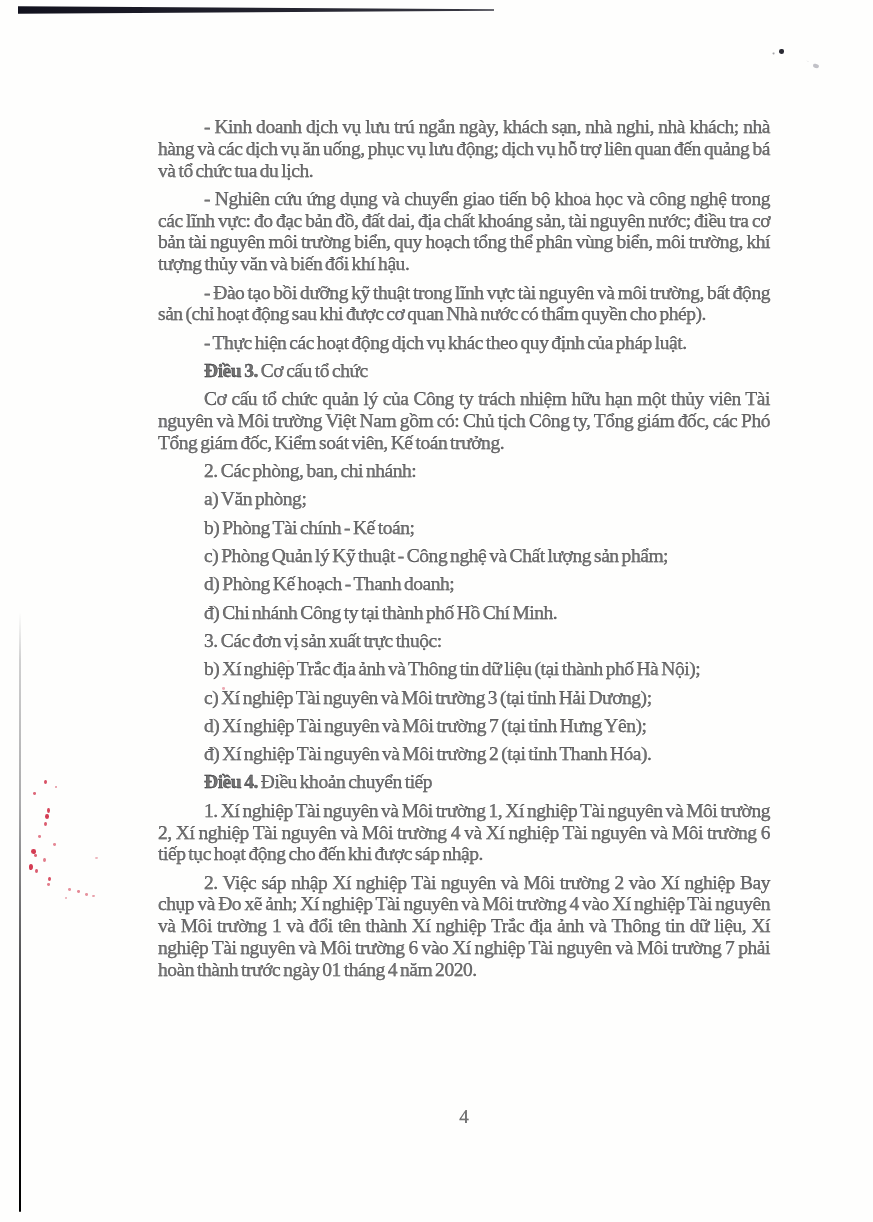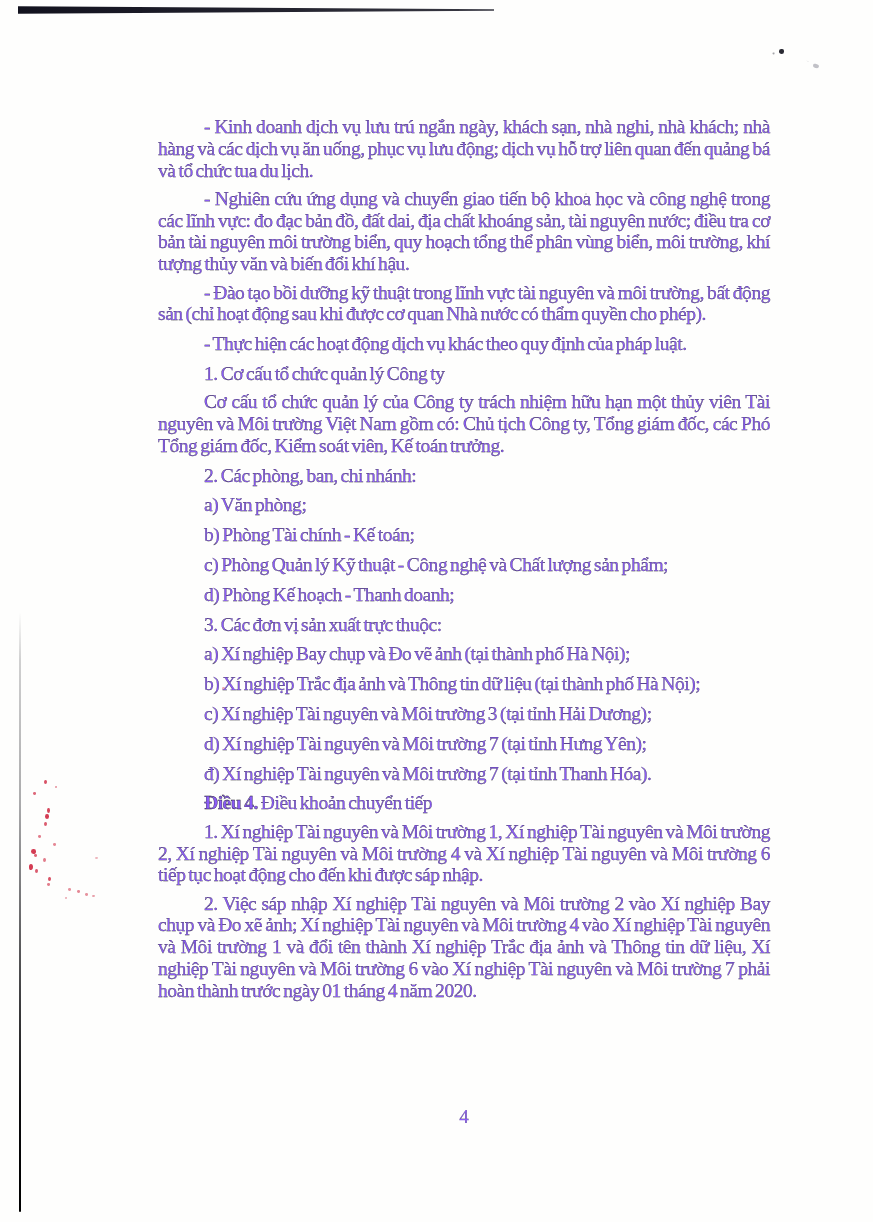--- a/index.html
+++ b/index.html
@@ -3,38 +3,38 @@
 <meta charset="utf-8">
 <style>
   html,body { margin:0; padding:0; background:#ffffff; }
   .page {
     position:relative;
     width:873px; height:1222px;
     background:#fefefdf8;
     background-color:#fefefd;
     overflow:hidden;
     font-family:"Liberation Serif","DejaVu Serif",serif;
-    color:#8b5cf6;
+    color:#737373;
   }
   
   .content {
     position:absolute;
     left:158px; top:116px; width:612px;
   }
   .content p {
     margin:0 0 6.5px 0;
     font-size:19.5px;
     line-height:21.8px;
     text-indent:46px;
     letter-spacing:-0.45px;
     word-spacing:-1.5px;
     -webkit-text-stroke:0.25px #26262a;
   }
   .content p.justify { text-align:justify; }
-  .content p.item { white-space:nowrap;margin-top:8px; }
+  .content p.item { white-space:nowrap; }
   .content p.h b { font-weight:bold; -webkit-text-stroke:0.35px #1a1a1e; }
 
   .page-number {
     position:absolute;
     left:158px; top:1106px; width:612px;
     text-align:center;
     font-size:19px;
     -webkit-text-stroke:0.2px #26262a;
   }
 
@@ -112,34 +112,34 @@
     <i style="left:222px;top:687px;width:3px;height:3px;opacity:.4"></i>
     <i style="left:287px;top:660px;width:3px;height:2px;opacity:.35"></i>
   </div>
 
   <div class="content">
     <p class="justify">- Kinh doanh dịch vụ lưu trú ngắn ngày, khách sạn, nhà nghi, nhà khách; nhà hàng và các dịch vụ ăn uống, phục vụ lưu động; dịch vụ hỗ trợ liên quan đến quảng bá và tổ chức tua du lịch.</p>
     <p class="justify">- Nghiên cứu ứng dụng và chuyển giao tiến bộ khoa học và công nghệ trong các lĩnh vực: đo đạc bản đồ, đất dai, địa chất khoáng sản, tài nguyên nước; điều tra cơ bản tài nguyên môi trường biển, quy hoạch tổng thể phân vùng biển, môi trường, khí tượng thủy văn và biến đổi khí hậu.</p>
     <p class="justify">- Đào tạo bồi dưỡng kỹ thuật trong lĩnh vực tài nguyên và môi trường, bất động sản (chỉ hoạt động sau khi được cơ quan Nhà nước có thẩm quyền cho phép).</p>
     <p class="item">- Thực hiện các hoạt động dịch vụ khác theo quy định của pháp luật.</p>
 
+    <p class="h item"><b>Điều 3.</b><span> Cơ cấu tổ chức</span></p>
 
-    <p class="item">1. Cơ cấu tổ chức quản lý Công ty</p>
     <p class="justify">Cơ cấu tổ chức quản lý của Công ty trách nhiệm hữu hạn một thủy viên Tài nguyên và Môi trường Việt Nam gồm có: Chủ tịch Công ty, Tổng giám đốc, các Phó Tổng giám đốc, Kiểm soát viên, Kế toán trưởng.</p>
     <p class="item">2. Các phòng, ban, chi nhánh:</p>
     <p class="item">a) Văn phòng;</p>
     <p class="item">b) Phòng Tài chính - Kế toán;</p>
     <p class="item">c) Phòng Quản lý Kỹ thuật - Công nghệ và Chất lượng sản phẩm;</p>
     <p class="item">d) Phòng Kế hoạch - Thanh doanh;</p>
+    <p class="item">đ) Chi nhánh Công ty tại thành phố Hồ Chí Minh.</p>
     <p class="item">3. Các đơn vị sản xuất trực thuộc:</p>
-    <p class="item">a) Xí nghiệp Bay chụp và Đo vẽ ảnh (tại thành phố Hà Nội);</p>
     <p class="item">b) Xí nghiệp Trắc địa ảnh và Thông tin dữ liệu (tại thành phố Hà Nội);</p>
     <p class="item">c) Xí nghiệp Tài nguyên và Môi trường 3 (tại tỉnh Hải Dương);</p>
     <p class="item">d) Xí nghiệp Tài nguyên và Môi trường 7 (tại tỉnh Hưng Yên);</p>
-    <p class="item">đ) Xí nghiệp Tài nguyên và Môi trường 7 (tại tỉnh Thanh Hóa).</p>
+    <p class="item">đ) Xí nghiệp Tài nguyên và Môi trường 2 (tại tỉnh Thanh Hóa).</p>
 
     <p class="h item"><b>Điều 4.</b><span> Điều khoản chuyển tiếp</span></p>
 
     <p class="justify">1. Xí nghiệp Tài nguyên và Môi trường 1, Xí nghiệp Tài nguyên và Môi trường 2, Xí nghiệp Tài nguyên và Môi trường 4 và Xí nghiệp Tài nguyên và Môi trường 6 tiếp tục hoạt động cho đến khi được sáp nhập.</p>
     <p class="justify">2. Việc sáp nhập Xí nghiệp Tài nguyên và Môi trường 2 vào Xí nghiệp Bay chụp và Đo xẽ ảnh; Xí nghiệp Tài nguyên và Môi trường 4 vào Xí nghiệp Tài nguyên và Môi trường 1 và đổi tên thành Xí nghiệp Trắc địa ảnh và Thông tin dữ liệu, Xí nghiệp Tài nguyên và Môi trường 6 vào Xí nghiệp Tài nguyên và Môi trường 7 phải hoàn thành trước ngày 01 tháng 4 năm 2020.</p>
   </div>
 
   <div class="page-number">4</div>
 
 </div>

